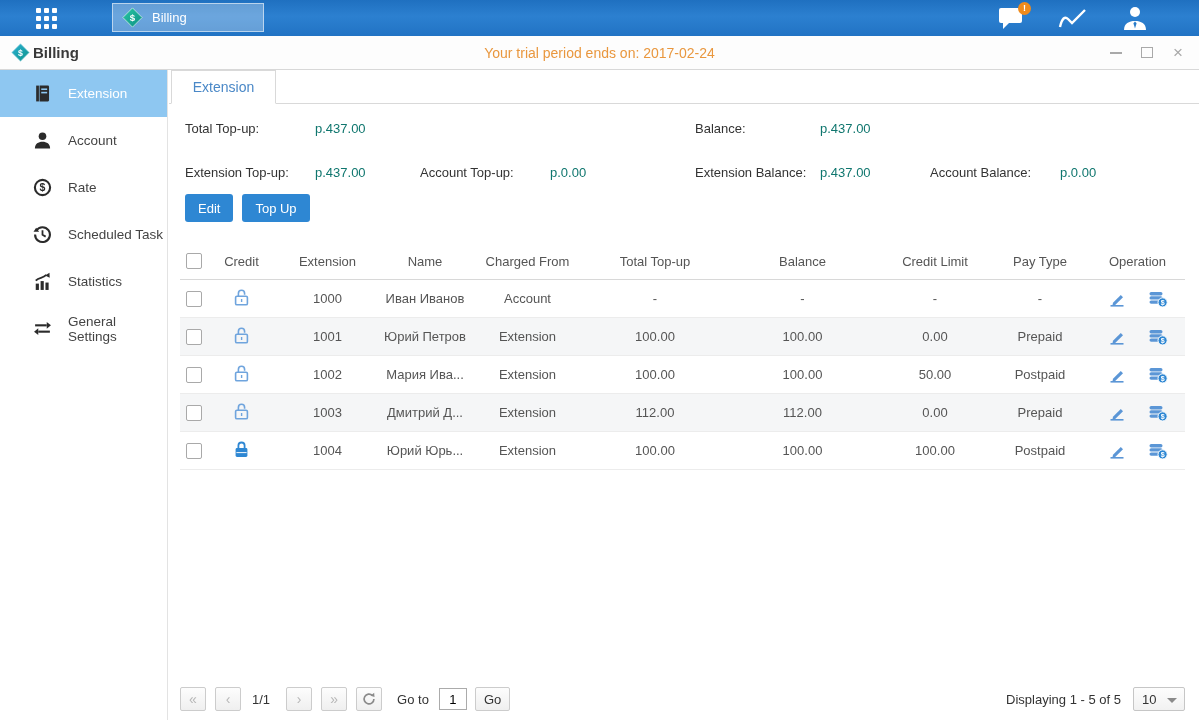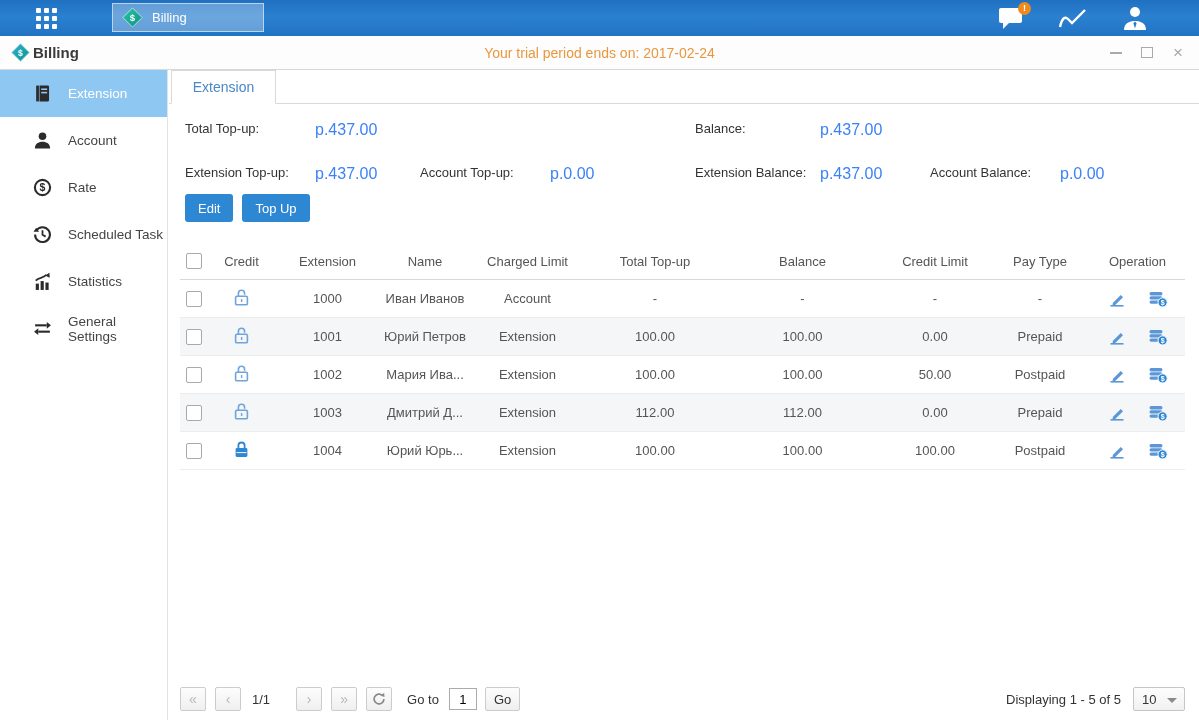--- a/index.html
+++ b/index.html
@@ -42,40 +42,40 @@
   .side-item.active{background:#8ec7f1;color:#fff;--bg:#8ec7f1;}
   
   .main{position:absolute;left:169px;top:70px;right:0;bottom:0;background:#fff;}
   .tabbar{position:absolute;top:0;left:0;right:0;height:34px;border-bottom:1px solid #d9d9d9;box-sizing:border-box;}
   .tab{position:absolute;left:2px;top:0;width:105px;height:34px;background:#fff;box-sizing:border-box;
     border:1px solid #d9d9d9;border-bottom:1px solid #fff;display:flex;align-items:center;justify-content:center;
     color:#4a88c7;font-size:14px;cursor:pointer;z-index:2;}
   .stat-row{position:absolute;left:0;right:0;height:17px;}
   .stat-row.r1{top:51px;} .stat-row.r2{top:95px;}
   .sl{position:absolute;font-weight:normal;color:#333;font-size:13px;white-space:nowrap;}
-  .sv{position:absolute;color:#3b82f6;font-size:16px;white-space:nowrap;}
+  .sv{position:absolute;color:#0f766e;font-size:13px;white-space:nowrap;}
   .actions{position:absolute;top:124px;left:16px;display:flex;gap:9px;}
   .btn-blue{height:28px;padding:0 13px;background:#2e87d3;color:#fff;border:none;border-radius:3px;
     font-size:13px;font-family:inherit;cursor:pointer;}
   
   .table-wrap{position:absolute;top:173px;left:11px;width:1005px;}
   table{border-collapse:collapse;width:1005px;table-layout:fixed;}
   thead td{height:34px;color:#555;font-size:13px;text-align:center;border-bottom:1px solid #d8d8d8;}
   tbody td{height:35px;color:#555;font-size:13px;text-align:center;border-bottom:1px solid #ececec;}
   tbody tr:nth-child(even){background:#f5f6f7;}
   .checkbox{width:14px;height:14px;border:1px solid #a9a9a9;border-radius:2px;background:#fff;
     display:inline-block;vertical-align:middle;cursor:pointer;}
   .op-icons{display:flex;justify-content:center;align-items:center;gap:22px;}
   .op-icons svg{cursor:pointer;}
   
   .footer{position:absolute;left:11px;right:14px;bottom:7px;height:28px;display:flex;align-items:center;}
   .pg-btn{width:26px;height:24px;box-sizing:border-box;border:1px solid #ccc;border-radius:2px;
     background:linear-gradient(#fdfdfd,#efefef);color:#b7b7b7;font-size:14px;
     display:flex;align-items:center;justify-content:center;margin-right:9px;cursor:pointer;}
-  .pg-text{color:#333;font-size:13px;margin:0 26px 0 2px;}
+  .pg-text{color:#333;font-size:13px;margin:0 16px 0 2px;}
   .goto-label{color:#333;font-size:13px;margin:0 10px 0 6px;}
   .goto-input{width:26px;height:20px;border:1px solid #ababab;font-size:13px;text-align:center;
     font-family:inherit;padding:0;}
   .go-btn{height:24px;box-sizing:border-box;border:1px solid #ccc;border-radius:2px;margin-left:8px;
     background:linear-gradient(#fdfdfd,#efefef);color:#333;font-size:13px;padding:0 8px;
     font-family:inherit;cursor:pointer;}
   .footer-right{margin-left:auto;display:flex;align-items:center;gap:12px;}
   .displaying{color:#333;font-size:13px;}
   .page-size{width:52px;height:24px;box-sizing:border-box;border:1px solid #c6c6c6;border-radius:2px;
     background:linear-gradient(#fdfdfd,#f1f1f1);position:relative;cursor:pointer;}
@@ -269,21 +269,21 @@
           <col style="width:110px">
         <col style="width:100px">
           <col style="width:95px">
       </colgroup>
       <thead>
         <tr>
           <td><span class="checkbox"></span></td>
           <td>Credit</td>
           <td>Extension</td>
           <td>Name</td>
-          <td>Charged Limit</td>
+          <td>Charged From</td>
           <td>Total Top-up</td>
           <td>Balance</td>
           <td>Credit Limit</td>
           <td>Pay Type</td>
           <td>Operation</td>
         </tr>
       </thead>
       <tbody>
 
         <tr>

